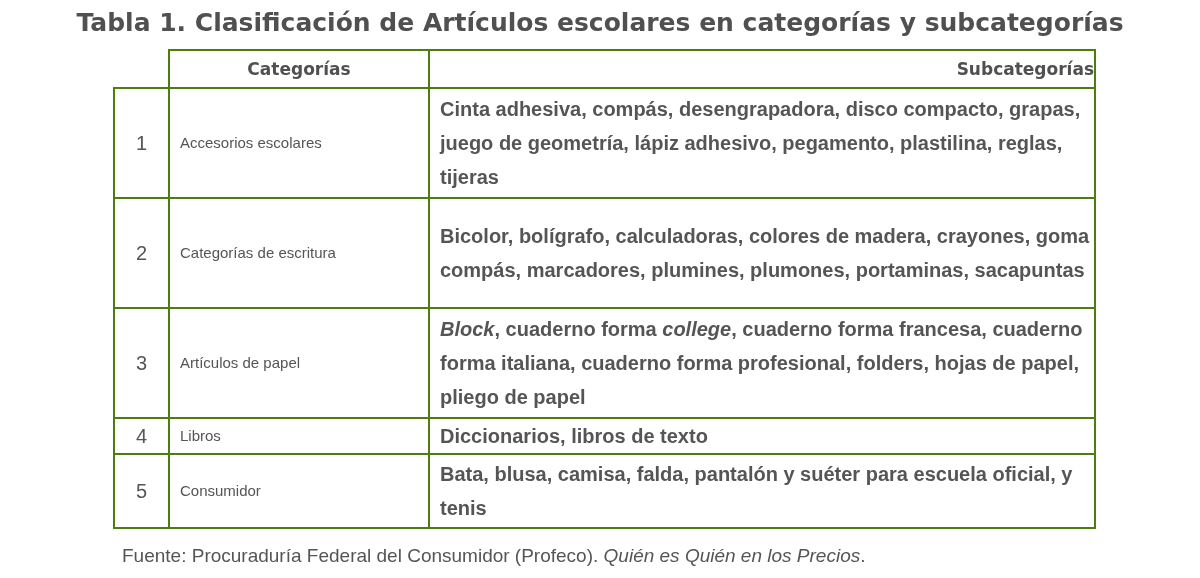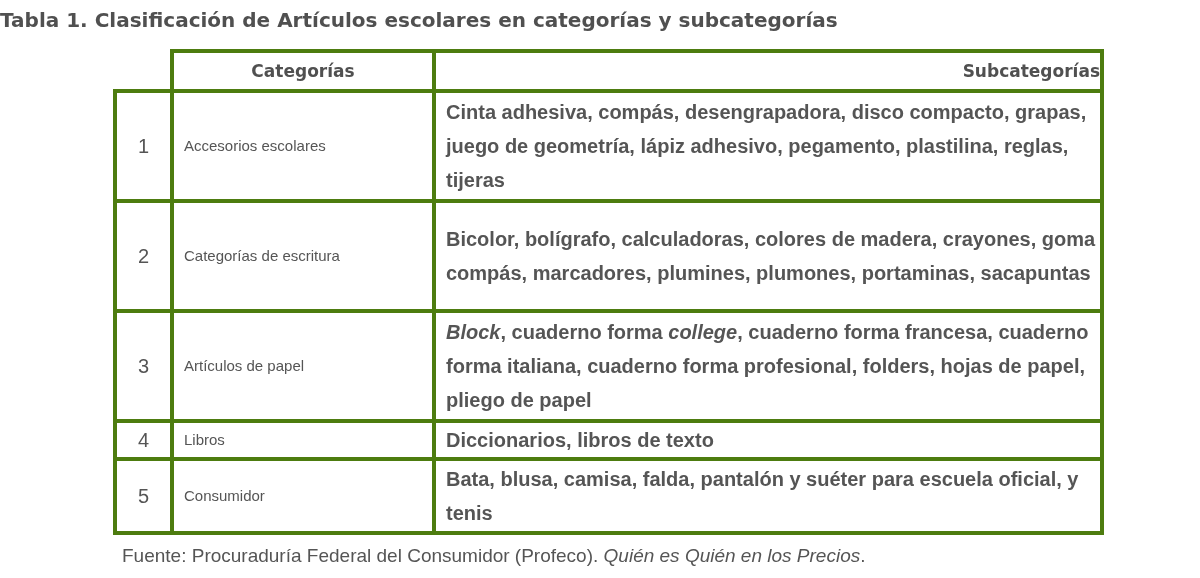--- a/index.html
+++ b/index.html
@@ -1,22 +1,22 @@
 <!DOCTYPE html>
 <html><head>
   <meta charset="utf-8">
   <style>
     html, body { margin: 0; padding: 0; background: #ffffff; }
     body { width: 1200px; height: 578px; position: relative; overflow: hidden;
            font-family: "Liberation Sans", "DejaVu Sans", sans-serif; color: #555555; }
-    .title { position: absolute; top: 8px; left: 0; width: 1200px; 
-             font-family: "DejaVu Sans", sans-serif; font-weight: bold; font-size: 20px;
+    .title { position: absolute; top: 8px; left: 0; width: 1200px; text-align: center;
+             font-family: "DejaVu Sans", sans-serif; font-weight: bold; font-size: 25px;
              color: #505050; letter-spacing: 0px; }
     .tbl { position: absolute; left: 113px; top: 49px; border-collapse: collapse; }
-    .tbl td, .tbl th { border: 4px solid #4d7c0f; padding: 0; vertical-align: middle; }
+    .tbl td, .tbl th { border: 2px solid #4d7c0f; padding: 0; vertical-align: middle; }
     .tbl th { font-family: "DejaVu Sans", sans-serif; font-weight: bold; font-size: 17px;
               color: #505050; height: 36px; text-align: center; }
     .tbl th.blank { border-top: none; border-left: none; }
     .c0 { width: 53px; text-align: center; font-size: 20px; }
     .c1 { width: 248px; padding-left: 10px !important; font-size: 15px; line-height: 32px; }
     .c2 { width: 654px; padding-left: 10px !important; font-size: 20px; line-height: 34px; font-weight: bold; }
     .r3 { height: 110px; }
     .r1 { height: 34px; }
     .r2 { height: 74px; }
     .caption { position: absolute; left: 122px; top: 545px; font-size: 19px; color: #555; }

